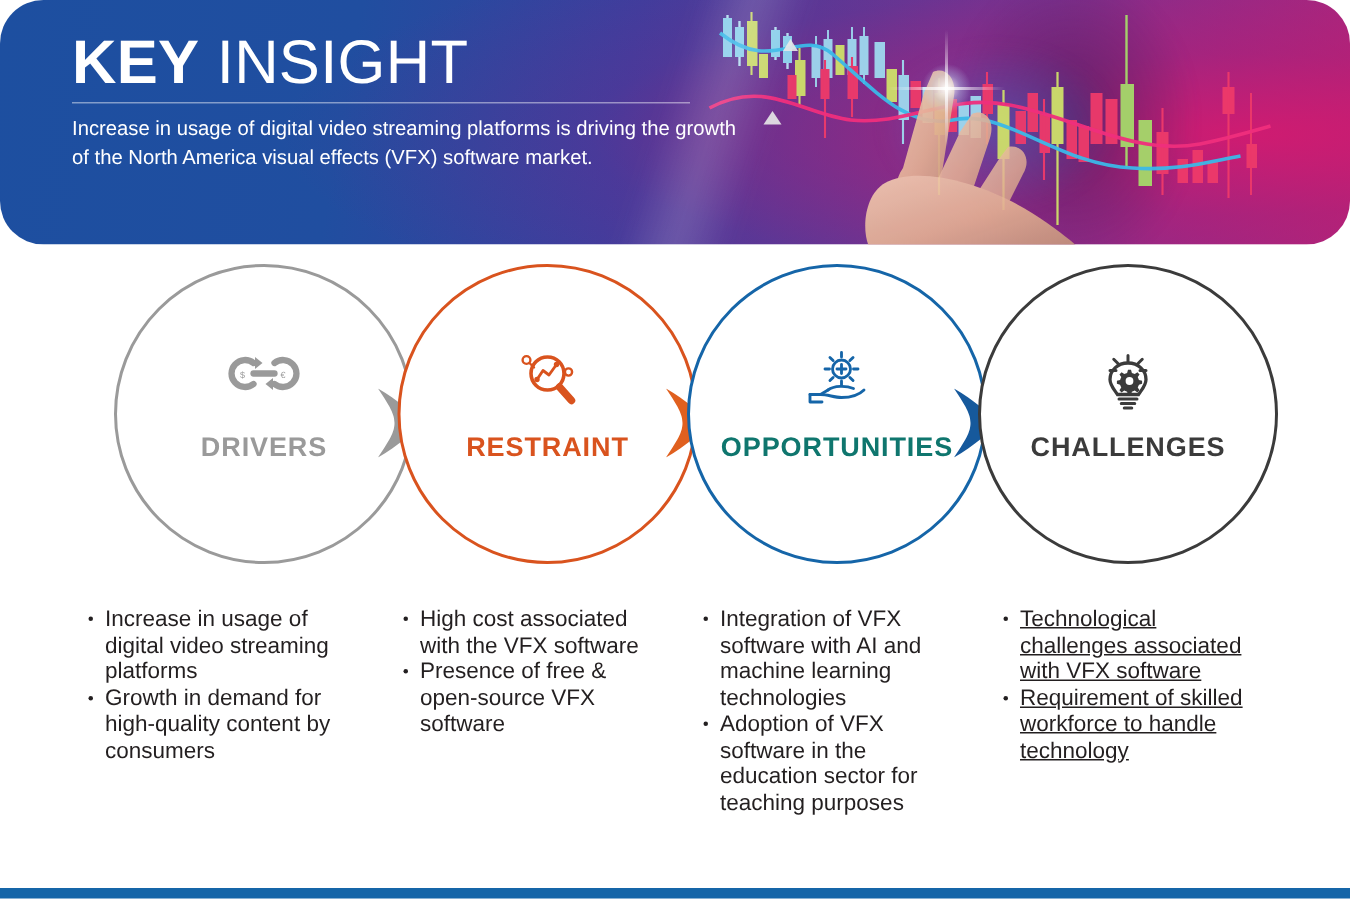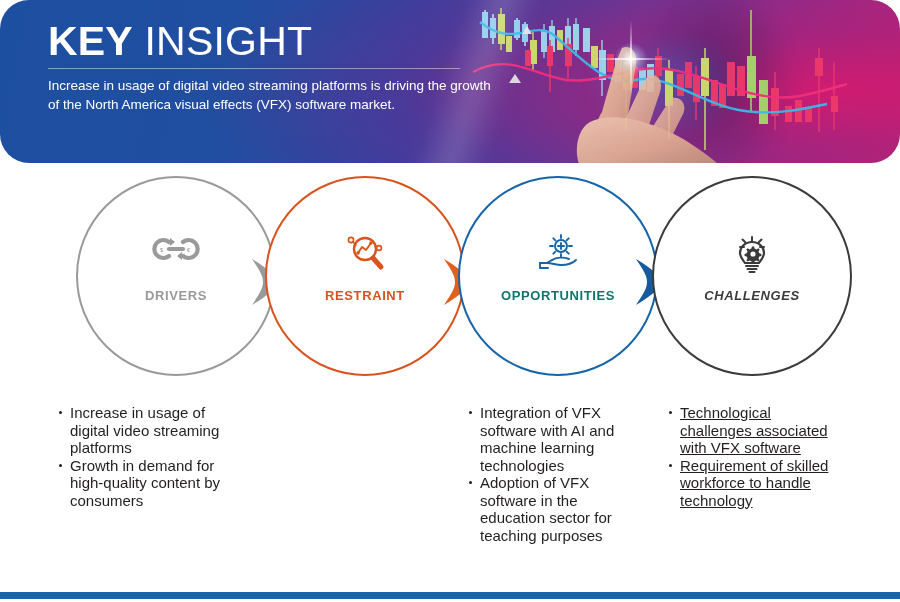--- a/index.html
+++ b/index.html
@@ -141,21 +141,21 @@
     width: 200px;
     text-align: center;
     line-height: 0;
   }
   .node .label {
     position: absolute;
     left: 0;
     top: 112px;
     width: 200px;
     text-align: center;
-    font-size: 13px;
+    font-size: 18px;
     font-weight: 700;
     letter-spacing: 0.6px;
     color: #9a9a9a;
   }
   .arrow {
     position: absolute;
     top: 96px;
     width: 34px;
     height: 46px;
   }
@@ -413,33 +413,39 @@
         <path d="M19 8 C 12 8, 7 13, 7 19 C 7 23, 10 26, 12 29 L 26 29 C 28 26, 31 23, 31 19 C 31 13, 26 8, 19 8 Z" fill="none" stroke="#3b3b3b" stroke-width="2.2"></path>
         <g stroke="#3b3b3b" stroke-width="2" stroke-linecap="round">
           <path d="M13 32 h12 M14.5 35 h9 M16.5 38 h5"></path>
         </g>
         <g fill="#3b3b3b">
           <path d="M19 12.5 l2 0 .6 2.1 1.9 .8 1.8 -1.2 1.4 1.4 -1.2 1.8 .8 1.9 2.1 .6 0 2 -2.1 .6 -.8 1.9 1.2 1.8 -1.4 1.4 -1.8 -1.2 -1.9 .8 -.6 2.1 -2 0 -.6 -2.1 -1.9 -.8 -1.8 1.2 -1.4 -1.4 1.2 -1.8 -.8 -1.9 -2.1 -.6 0 -2 2.1 -.6 .8 -1.9 -1.2 -1.8 1.4 -1.4 1.8 1.2 1.9 -.8 z"></path>
         </g>
         <circle cx="20" cy="20" r="2.6" fill="#ffffff"></circle>
       </svg>
     </div>
-    <div class="label" style="color:#3b3b3b;font-style:italic;">CHALLENGES</div>
+    <div class="label" style="color:#3b3b3b;">CHALLENGES</div>
   </div>
 </div>
 
 <div class="cols">
 
   <div class="col" style="left:56px; width:180px;">
     <ul>
       <li>Increase in usage of digital video streaming platforms</li>
       <li>Growth in demand for high-quality content by consumers</li>
     </ul>
   </div>
 
+  <div class="col" style="left:266px; width:175px;">
+    <ul>
+      <li>High cost associated with the VFX software</li>
+      <li>Presence of free &amp; open-source VFX software</li>
+    </ul>
+  </div>
 
   <div class="col" style="left:466px; width:168px;">
     <ul>
       <li>Integration of VFX software with AI and machine learning technologies</li>
       <li>Adoption of VFX software in the education sector for teaching purposes</li>
     </ul>
   </div>
 
   <div class="col" style="left:666px; width:180px;text-decoration:underline;">
     <ul>

